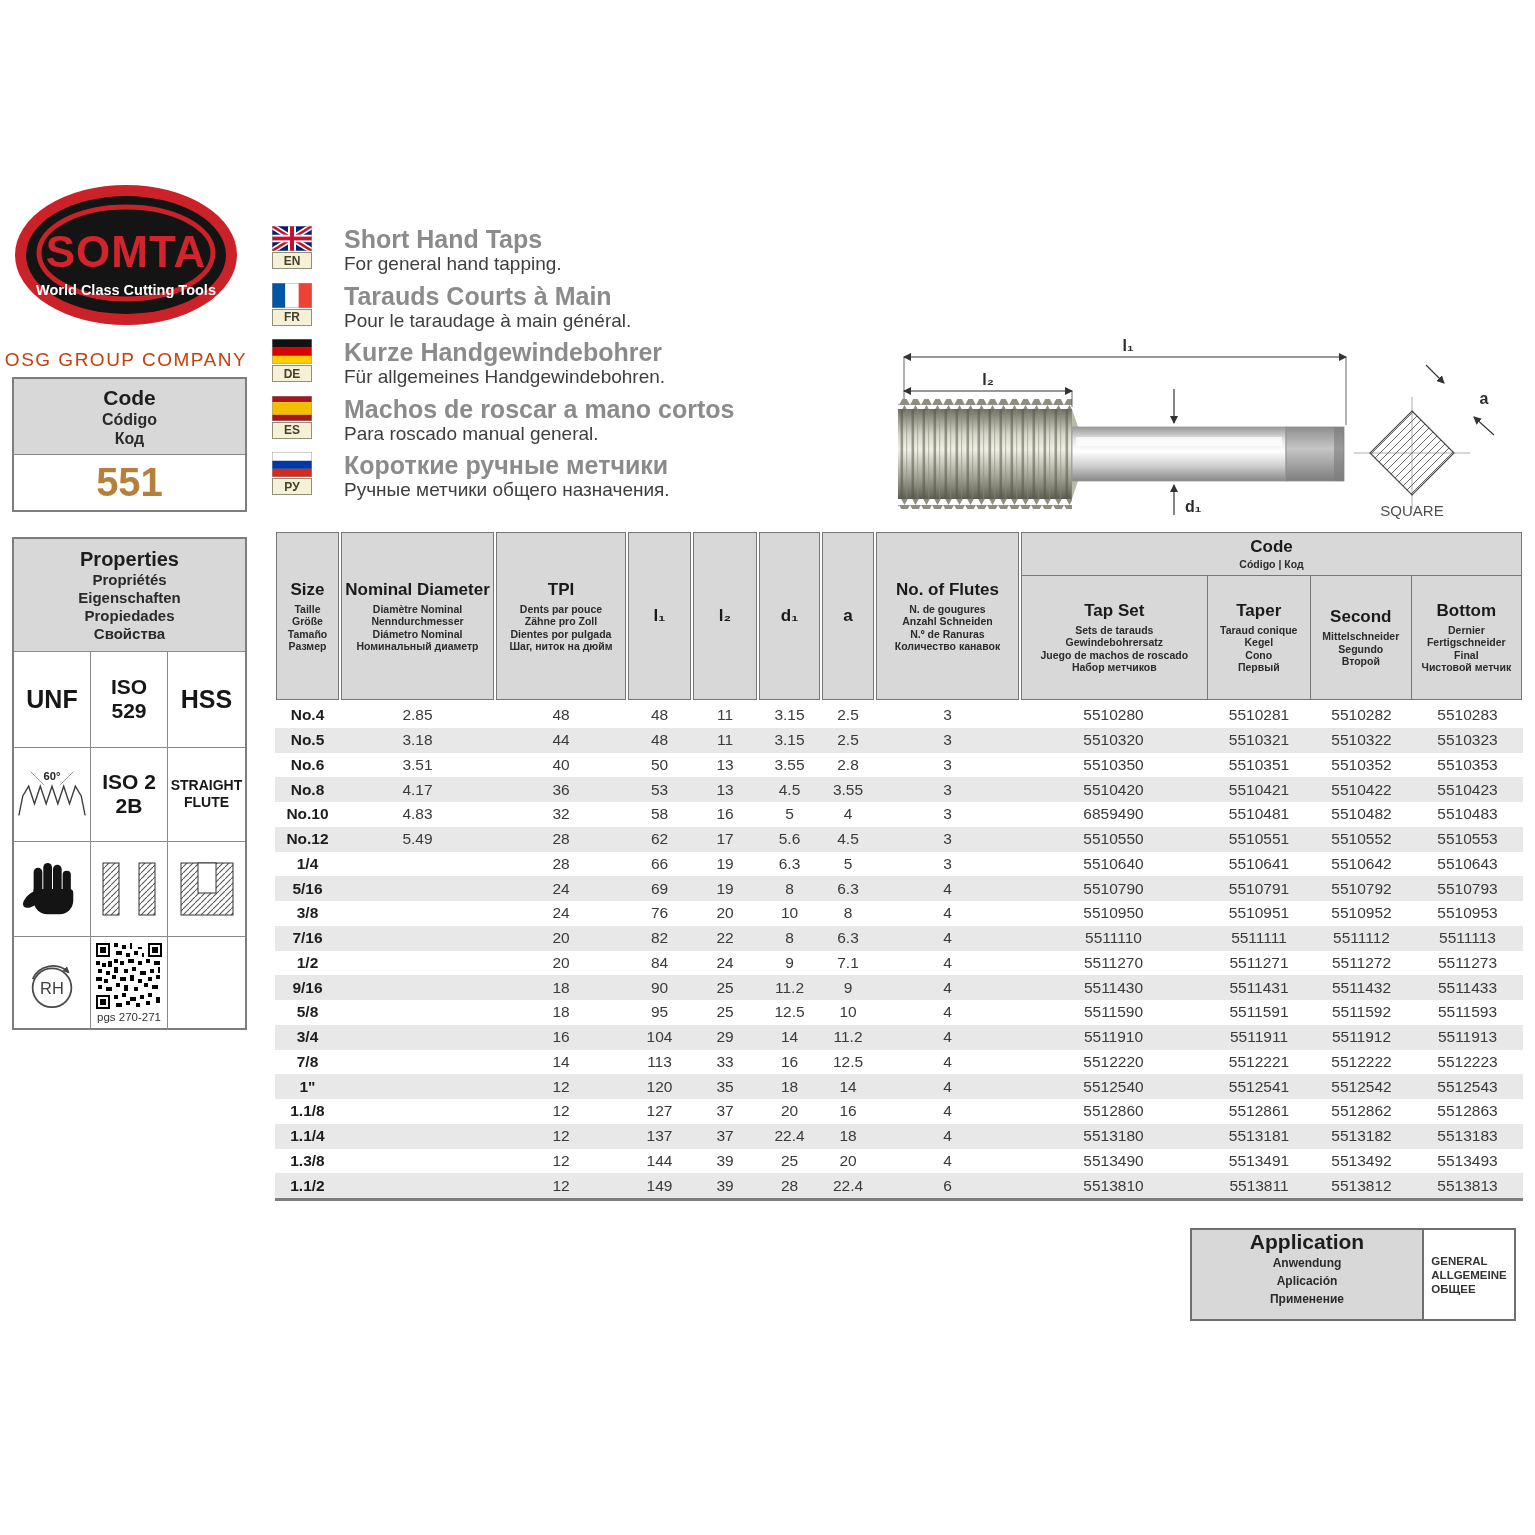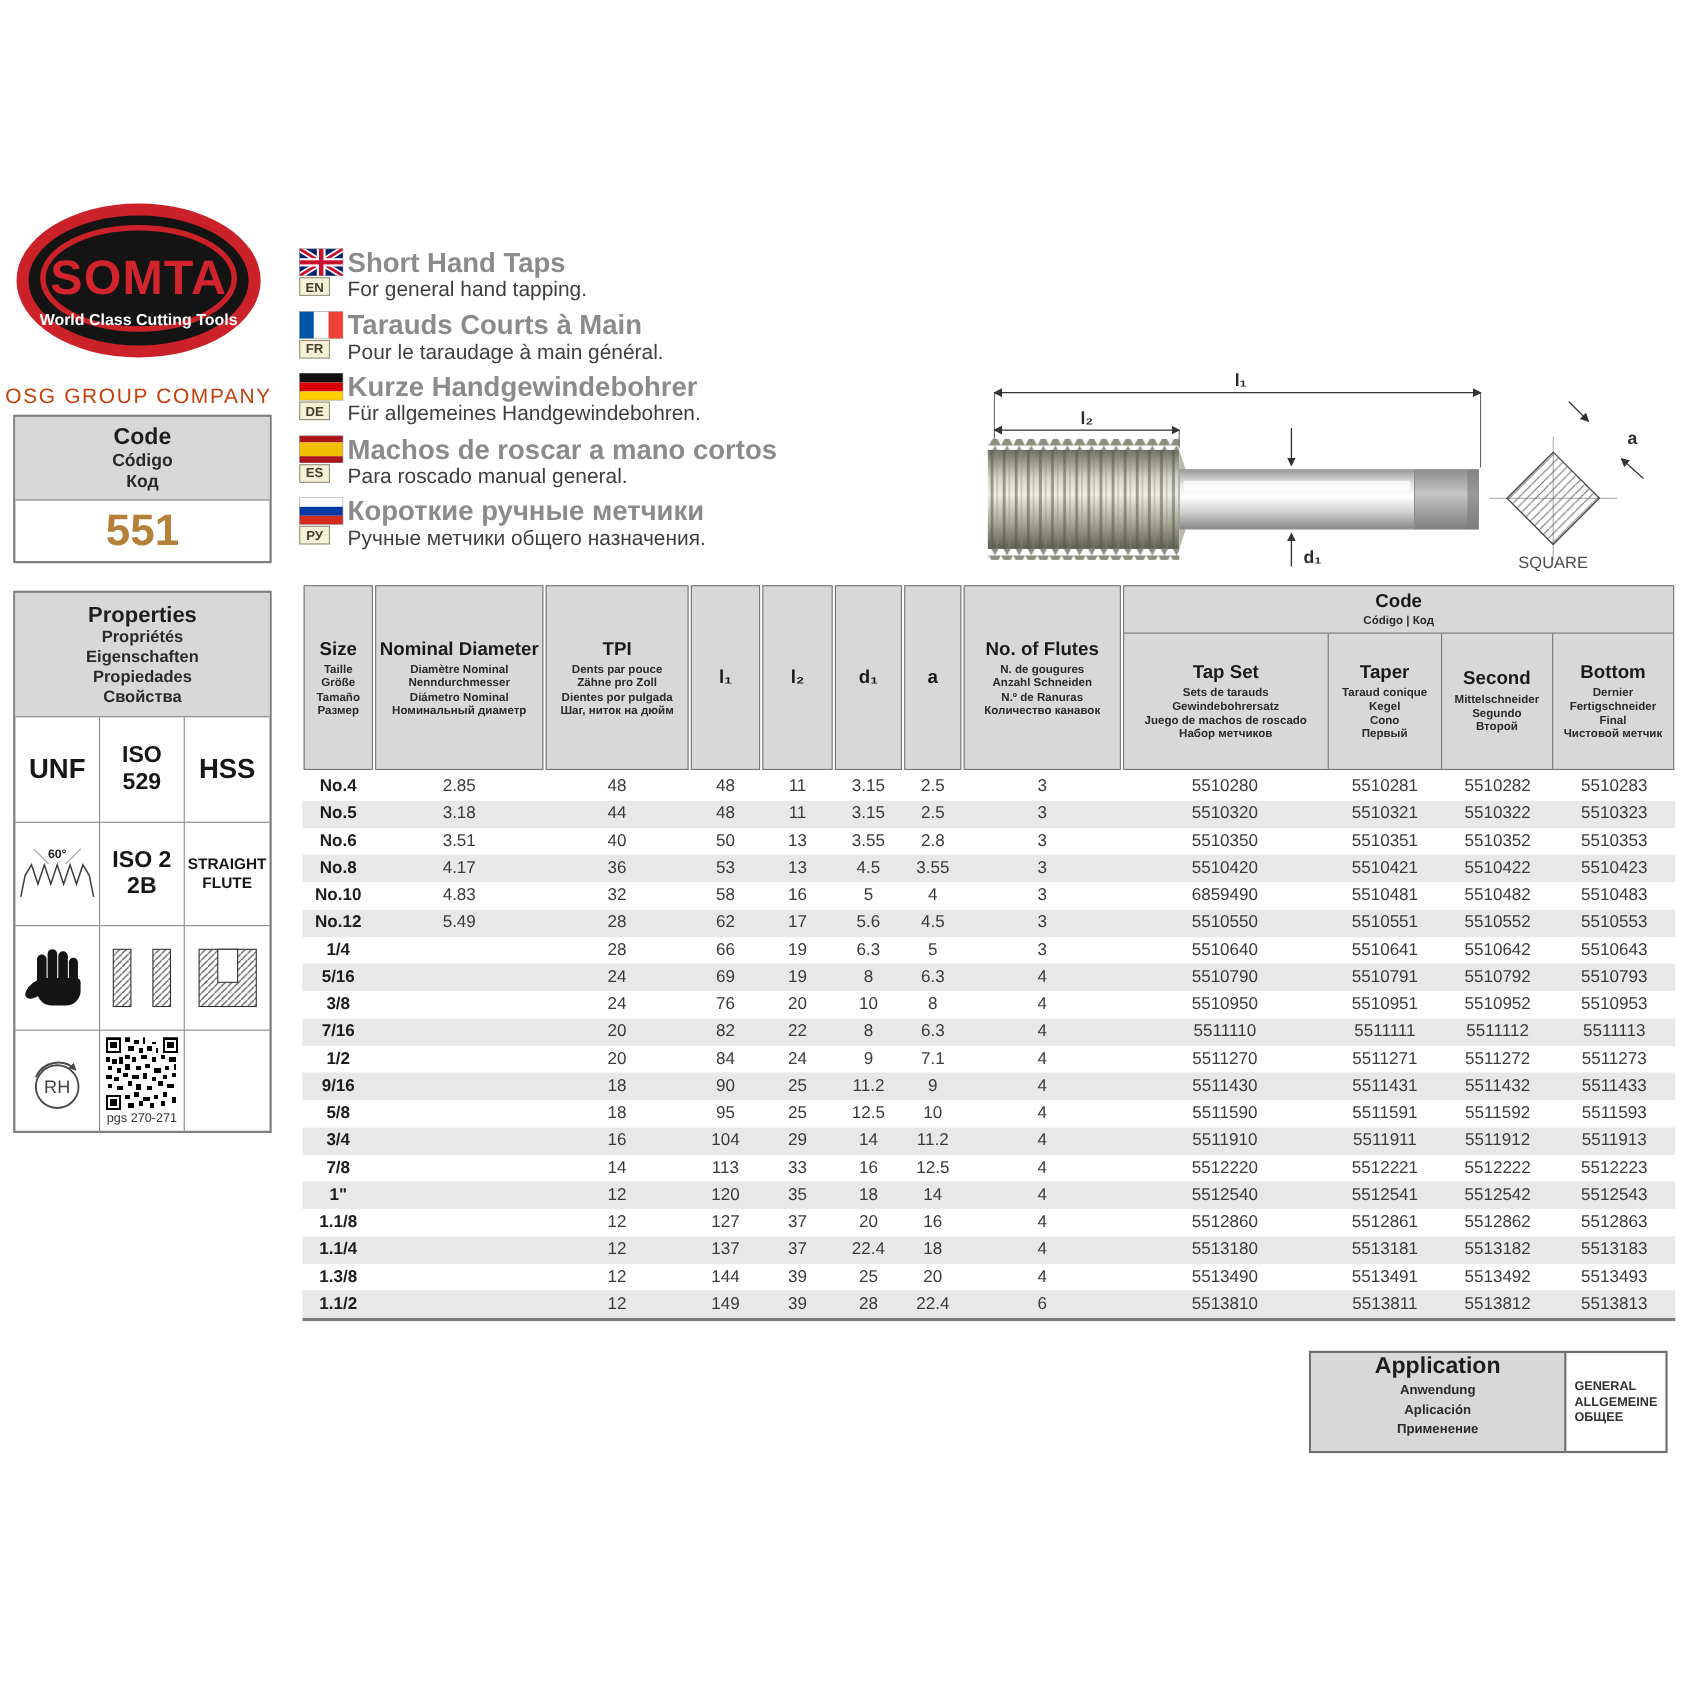--- a/index.html
+++ b/index.html
@@ -31,23 +31,23 @@
   .ptxt-big{font-size:25px;font-weight:bold;color:#161616;}
   .ptxt-med{font-size:21px;font-weight:bold;line-height:24px;color:#161616;white-space:pre-line;}
   .ptxt-sm{font-size:14px;font-weight:bold;line-height:17px;color:#161616;white-space:pre-line;}
   .qr-caption{font-size:11.5px;color:#333;margin-top:2px;}
 
   
   .langs{position:absolute;left:272px;top:226px;width:660px;}
   .lang-item{display:flex;height:50px;margin-bottom:6.5px;}
   .flag-col{width:40px;flex:0 0 40px;}
   .flag{width:40px;height:25px;display:block;}
-  .flag-label{width:28px;height:17px;margin-top:1px;background:#f6f1d6;border:1px solid #8f8f7a;box-sizing:border-box;
+  .flag-label{width:40px;height:17px;margin-top:1px;background:#f6f1d6;border:1px solid #8f8f7a;box-sizing:border-box;
               font-size:12px;font-weight:bold;color:#454029;display:flex;align-items:center;justify-content:center;}
-  .lang-text{margin-left:4px;}
+  .lang-text{margin-left:32px;}
   .lang-title{font-size:25px;font-weight:bold;color:#8b8b8b;line-height:27px;}
   .lang-sub{font-size:19px;color:#3e3e3e;line-height:22px;}
 
   
   .drawing{position:absolute;left:888px;top:305px;width:648px;height:215px;}
   .dim-text{font-size:16px;font-weight:bold;fill:#2c2c2c;}
   .square-text{font-size:15px;fill:#4d4d4d;}
 
   
   .taps-table{position:absolute;left:275px;top:532px;width:1248px;}

